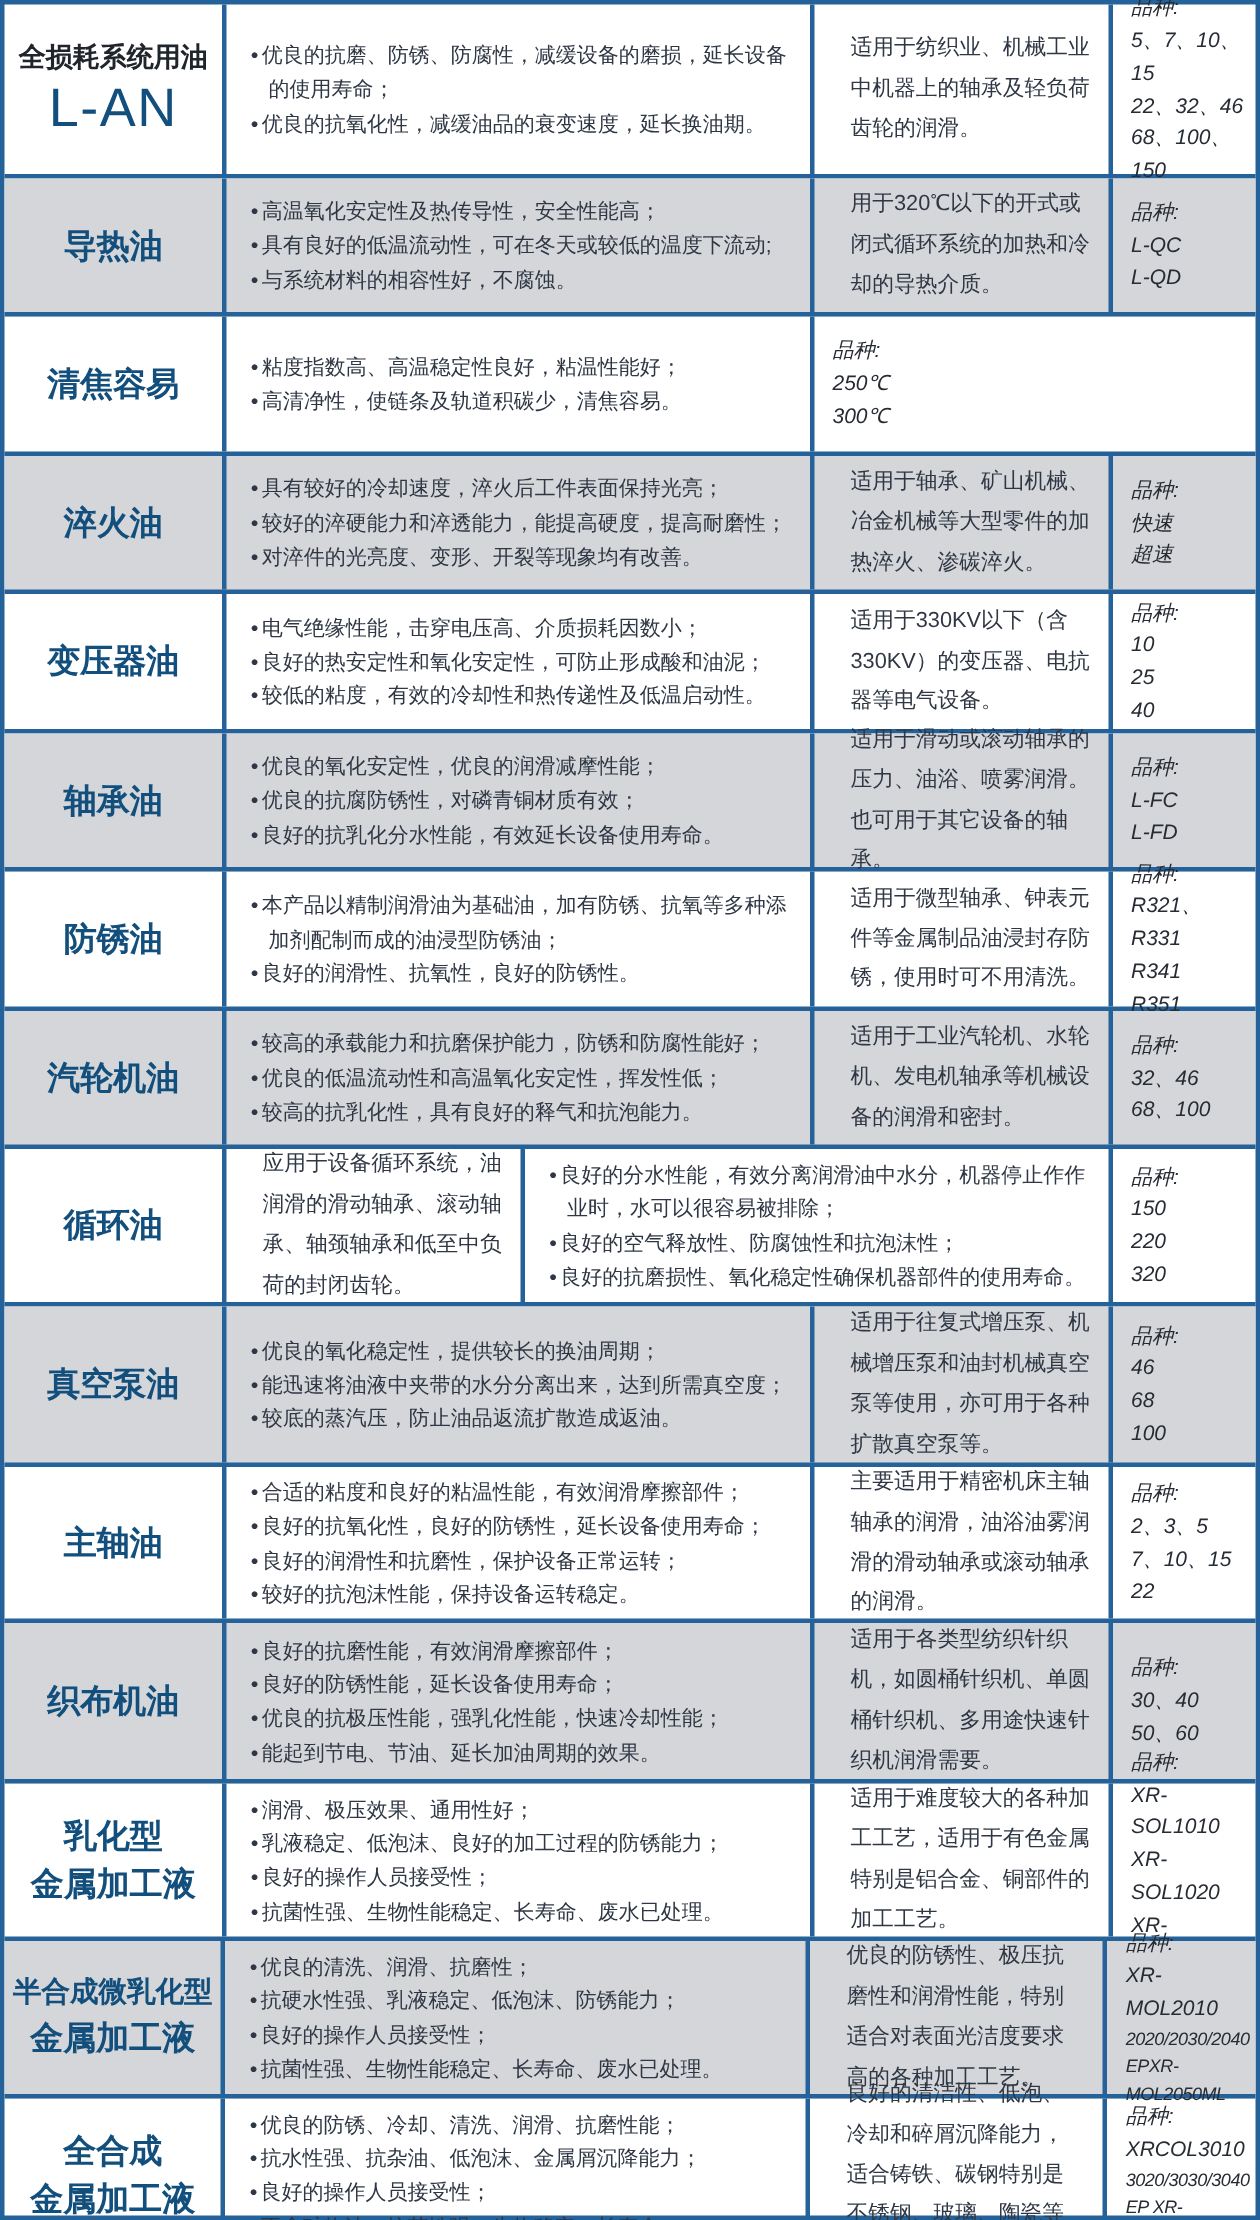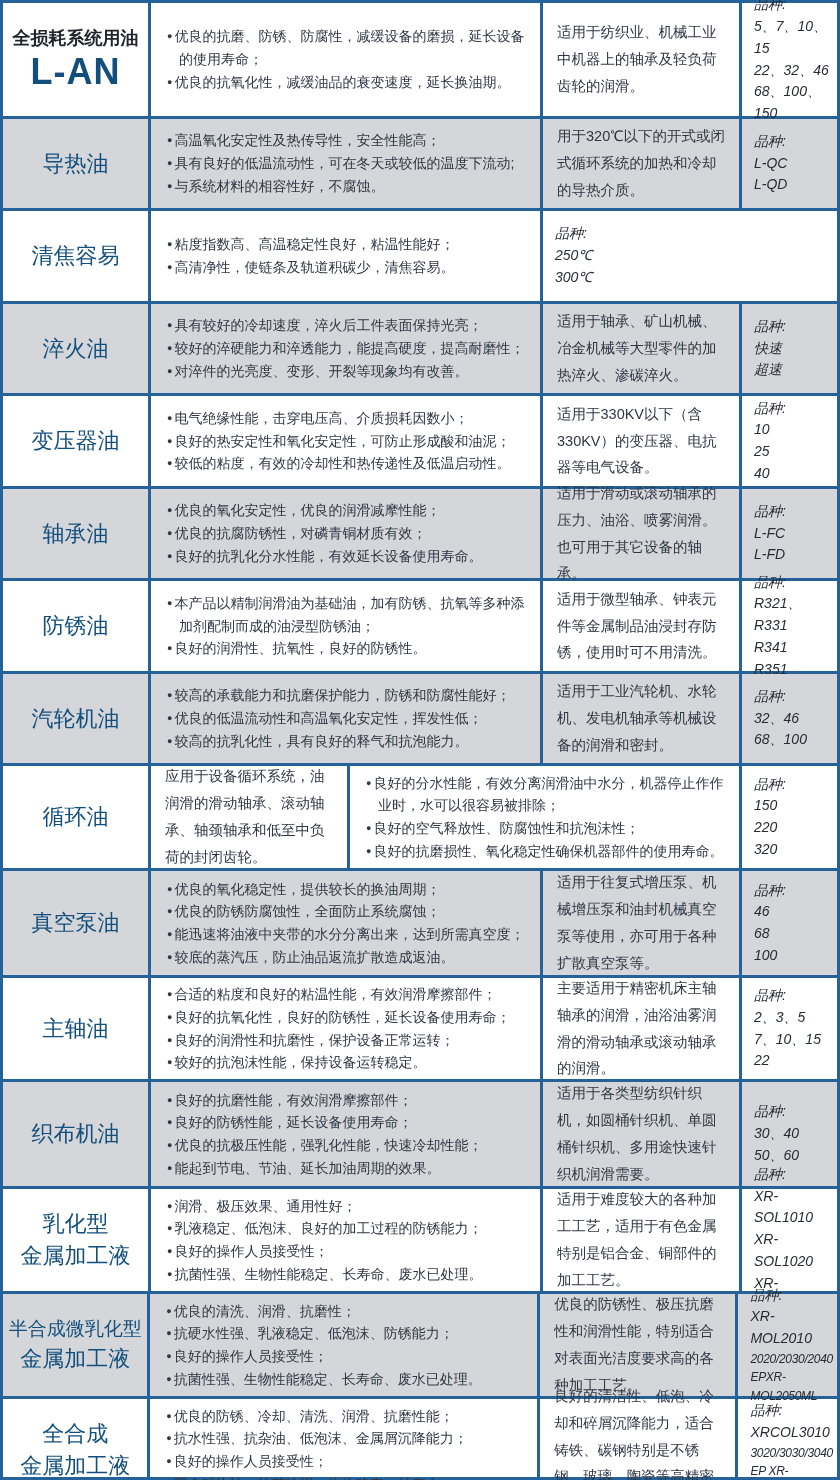--- a/index.html
+++ b/index.html
@@ -14,26 +14,26 @@
     width:840px;height:1480px;box-sizing:border-box;
     border:3px solid var(--border);background:#fff;
     display:flex;flex-direction:column;
   }
   .row{display:flex;box-sizing:border-box;border-bottom:3px solid var(--border);flex:0 0 auto;}
   .row:last-child{border-bottom:none;}
   .row.gray{background:var(--gray-row);}
   .cell{box-sizing:border-box;border-right:3px solid var(--border);display:flex;flex-direction:column;justify-content:center;}
   .name-cell{width:148px;align-items:center;text-align:center;padding:2px 4px;}
   .feat-cell{width:392px;padding:6px 12px 6px 16px;}
-  .app-cell{width:199px;padding:6px 12px 6px 14px;}
+  .app-cell{width:199px;padding:6px 12px 6px 24px;}
   .var-cell{flex:1;border-right:none;padding:4px 4px 4px 12px;}
-  .name-line{color:var(--name-blue);font-weight:normal;font-size:22px;line-height:1.45;}
+  .name-line{color:var(--name-blue);font-weight:bold;font-size:22px;line-height:1.45;}
   .name-line.long{font-size:19px;}
   .name-small{color:#20242b;font-size:18px;font-weight:600;line-height:1.4;}
-  .name-code{color:var(--name-blue);font-weight:700;font-size:36px;line-height:1.15;letter-spacing:1px;}
+  .name-code{color:var(--name-blue);font-weight:400;font-size:36px;line-height:1.15;letter-spacing:1px;}
   .feat-list{list-style:none;margin:0;padding:0;}
   .feat-item{font-size:14px;color:var(--body-text);line-height:1.62;padding-left:12px;text-indent:-12px;}
   .bullet{font-size:9px;vertical-align:2px;margin-right:2px;}
   .app-text{font-size:14.5px;color:var(--body-text);line-height:1.85;}
   .var-line{font-size:14px;color:#272c34;line-height:1.55;font-style:italic;}
   .var-line.small{font-size:12px;letter-spacing:-0.3px;}
 </style>
 </head>
 <body>
 
@@ -217,21 +217,20 @@
         <div class="var-line">320</div>
       </div>
   </div>
     <div class="row gray" style="height: 107px;">
     <div class="cell name-cell">
         <div class="name-line">真空泵油</div>
       </div>
     <div class="cell feat-cell">
       <ul class="feat-list">
           <li class="feat-item"><span class="bullet">●</span><span>优良的氧化稳定性，提供较长的换油周期；</span></li>
-          <li class="feat-item"><span class="bullet">●</span><span>优良的防锈防腐蚀性，全面防止系统腐蚀；</span></li>
           <li class="feat-item"><span class="bullet">●</span><span>能迅速将油液中夹带的水分分离出来，达到所需真空度；</span></li>
           <li class="feat-item"><span class="bullet">●</span><span>较底的蒸汽压，防止油品返流扩散造成返油。</span></li>
         </ul>
     </div>
     <div class="cell app-cell">
       <div class="app-text">适用于往复式增压泵、机械增压泵和油封机械真空泵等使用，亦可用于各种扩散真空泵等。</div>
     </div>
     <div class="cell var-cell">
         <div class="var-line">品种:</div>
         <div class="var-line">46</div>

